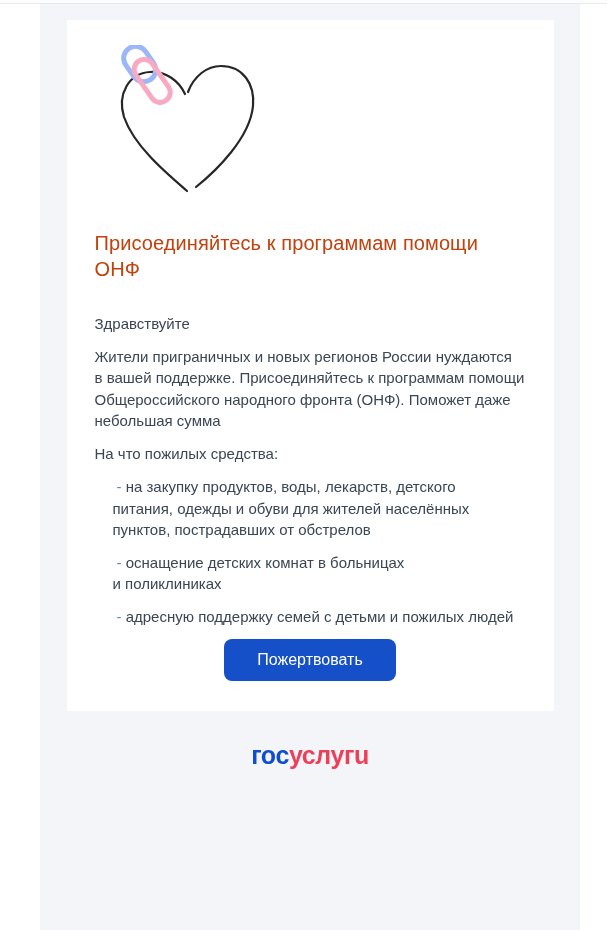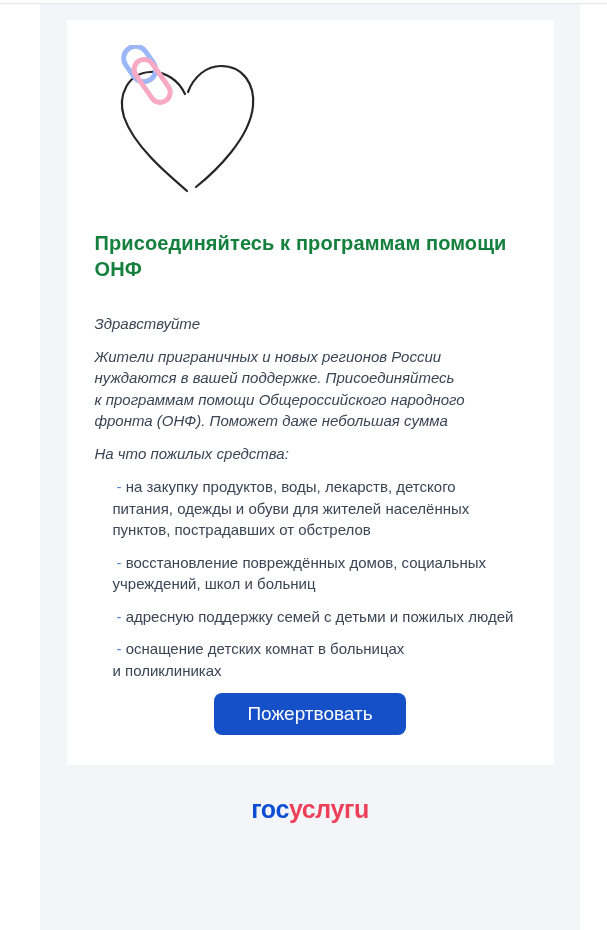--- a/index.html
+++ b/index.html
@@ -35,43 +35,43 @@
     line-height: 21.5px;
   }
   .illustration {
     margin-left: 16px;
     width: 150px;
     height: 150px;
   }
   h1.title {
     font-size: 20px;
     line-height: 26px;
-    font-weight: 700;
-    color: #15803d;
+    font-weight: 400;
+    color: #c2410c;
     margin: 35px 0 31px 0;
     letter-spacing: 0.1px;
   }
-  p { margin: 0 0 11px 0; font-style: italic; }
+  p { margin: 0 0 11px 0; }
   p.closing { margin: 0 0 19px 0; }
   ul.purposes {
     list-style: none;
     margin: 12px;
     padding: 0 0 0 6px;
   }
   ul.purposes li {
     margin: 0 0 11px 0;
     text-indent: 4px;
   }
   .dash { color: #5d82d8; }
   .btn-row { text-align: center; }
   .donate-btn {
     display: inline-block;
     background: #1550c8;
     color: #ffffff;
-    font-size: 19px;
+    font-size: 16px;
     line-height: 18px;
     padding: 12px 33px;
     border-radius: 8px;
     border: none;
     text-decoration: none;
     cursor: pointer;
     font-family: "Liberation Sans", sans-serif;
   }
   .footer {
     text-align: center;
@@ -112,23 +112,22 @@
     <h1 class="title">Присоединяйтесь к программам помощи ОНФ</h1>
 
     <p class="greeting">Здравствуйте</p>
 
     <p class="intro">Жители приграничных и новых регионов России нуждаются в&nbsp;вашей поддержке. Присоединяйтесь к&nbsp;программам помощи Общероссийского народного фронта (ОНФ). Поможет даже небольшая сумма</p>
 
     <p class="list-heading">На что пожилых средства:</p>
 
     <ul class="purposes">
       <li><span class="dash">-</span> <span>на закупку продуктов, воды, лекарств, детского питания, одежды и&nbsp;обуви для жителей населённых пунктов, пострадавших от&nbsp;обстрелов</span></li>
-      <li><span class="dash">-</span> <span>восстановление повреждённых домов, социальных учреждений, школ и&nbsp;больниц</span></li>
+      <li><span class="dash">-</span> <span>оснащение детских комнат в&nbsp;больницах и&nbsp;поликлиниках</span></li>
       <li><span class="dash">-</span> <span>адресную поддержку семей с&nbsp;детьми и&nbsp;пожилых людей</span></li>
-      <li><span class="dash">-</span> <span>оснащение детских комнат в&nbsp;больницах и&nbsp;поликлиниках</span></li>
     </ul>
 
 
     <div class="btn-row">
       <a href="#" class="donate-btn">Пожертвовать</a>
     </div>
 
   </div>
 
   <div class="footer">

